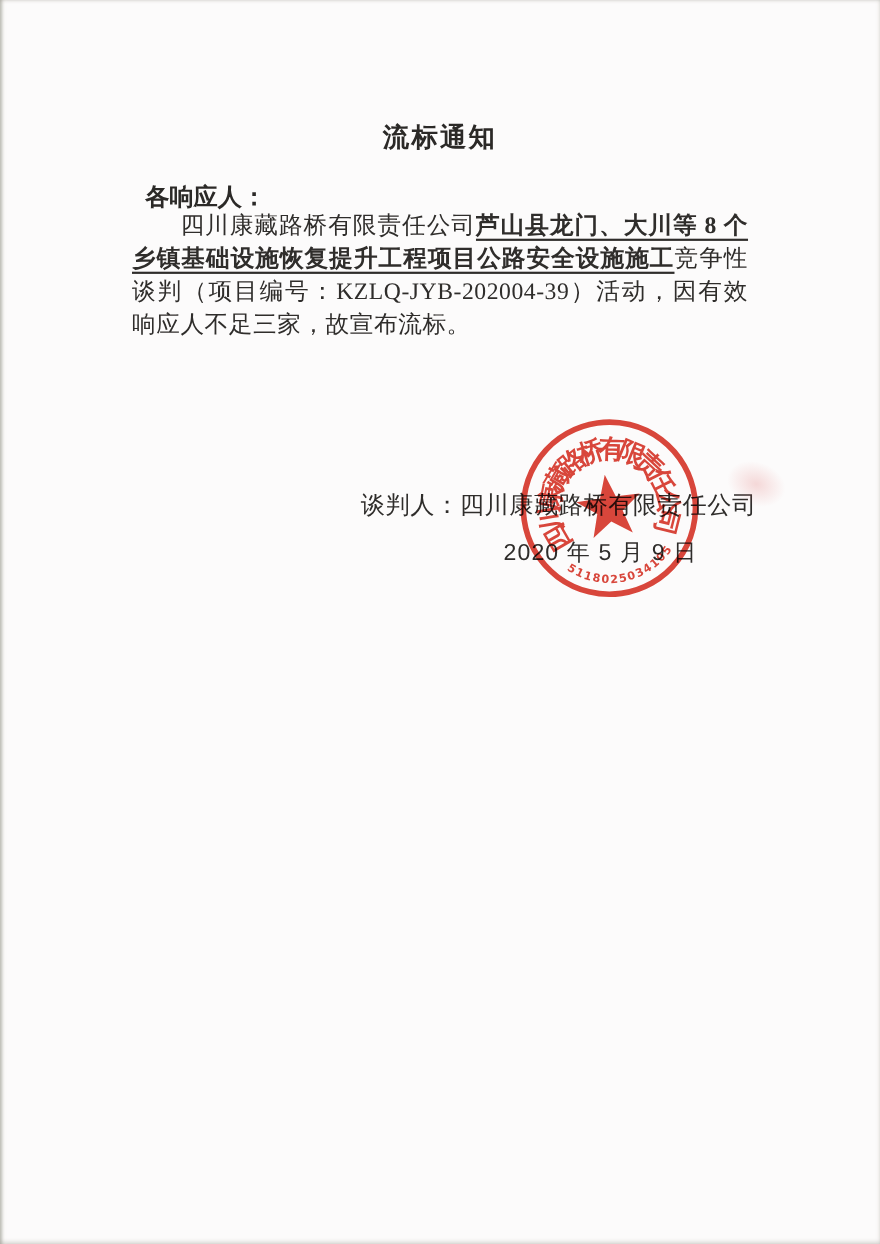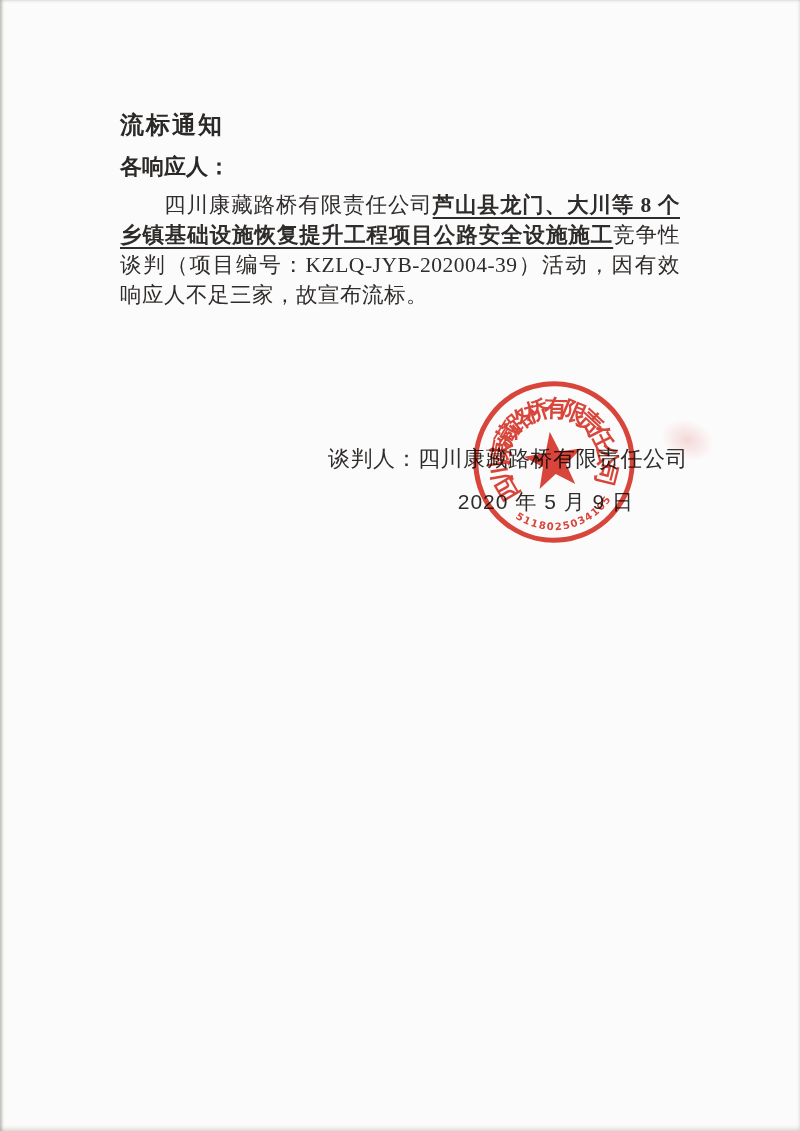--- a/index.html
+++ b/index.html
@@ -21,30 +21,31 @@
     left: 120px;
     width: 560px;
     top: 0;
     color: #2f2d2b;
   }
   .title {
     position: absolute;
     top: 109px;
     left: 0; right: 0;
     margin: 0;
+    text-align: center;
     font-size: 24px;
     font-weight: 700;
     letter-spacing: 2px;
     color: #2b2927;
   }
   .salutation {
     position: absolute;
     top: 152px;
     left: 0;
-    margin: 0;
+    margin: 12px;
     font-size: 22px;
     font-weight: 700;
     color: #2b2927;
   }
   .body-para {
     position: absolute;
     top: 190px;
     left: 0;
     width: 560px;
     margin: 0;

